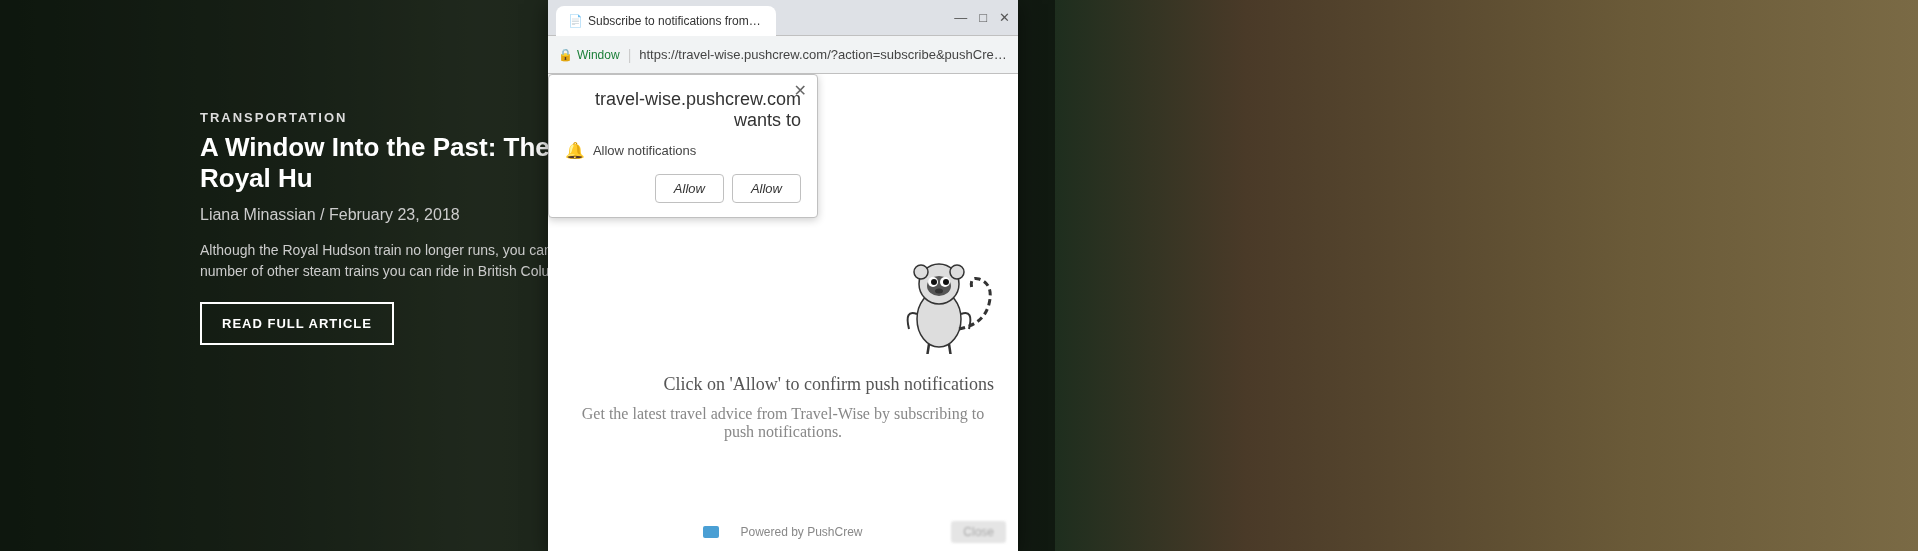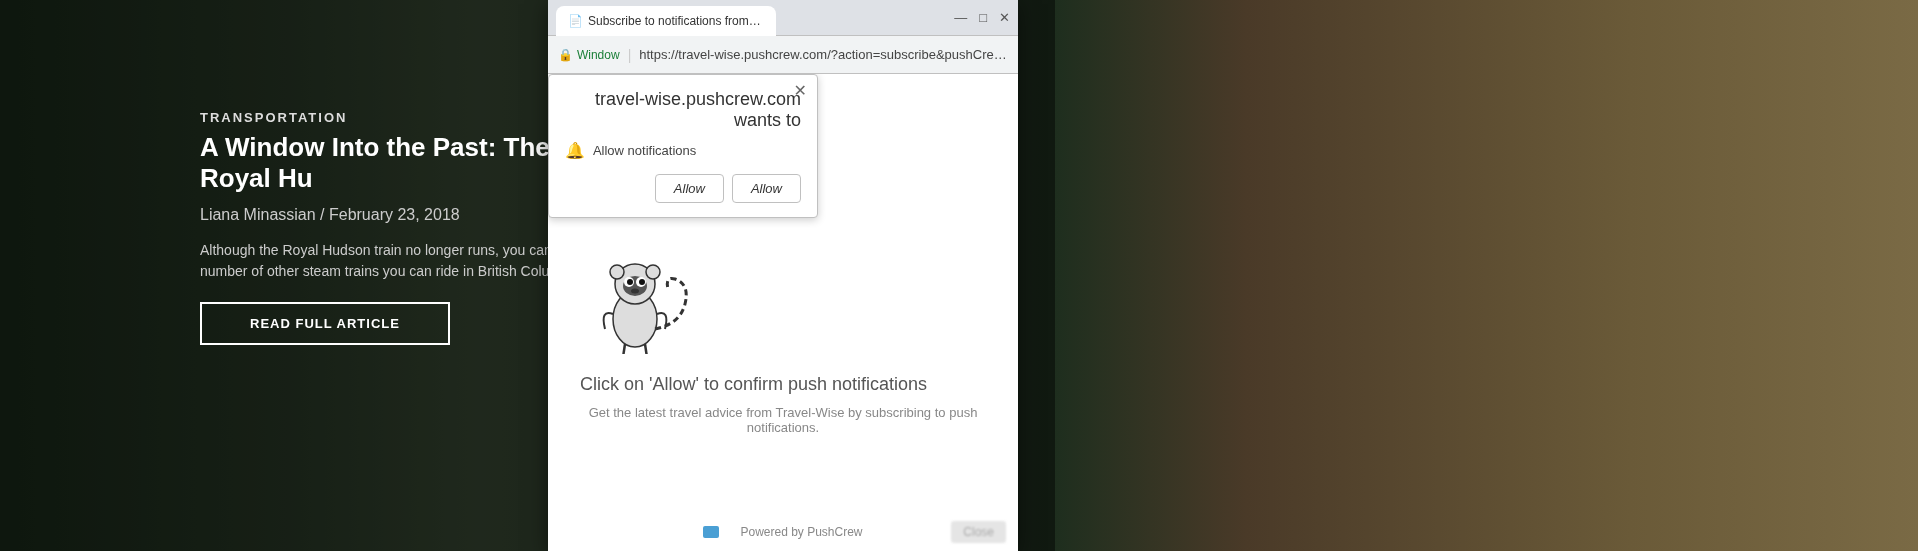--- a/index.html
+++ b/index.html
@@ -73,21 +73,21 @@
 
     .article-excerpt {
       font-size: 14px;
       color: #ccc;
       line-height: 1.5;
       margin-bottom: 20px;
     }
 
     .read-more-btn {
       display: inline-block;
-      padding: 12px 48px;
+      padding: 12px 20px;
       border: 2px solid white;
       color: white;
       font-size: 13px;
       font-weight: bold;
       letter-spacing: 1px;
       cursor: pointer;
       background: transparent;
       text-decoration: none;
     }
 
@@ -263,41 +263,42 @@
       font-size: 13px;
       cursor: pointer;
       color: #333;
       font-style: italic;
     }
 
     
     .pushcrew-content {
       display: flex;
       flex-direction: column;
-      align-items: flex-start;
-      padding: 30px 32px;
+      align-items: flex-end;
+      padding: 30px 24px;
       margin-top: 130px;
+      font-family: Liberation Serif, serif;
     }
 
     .lemur-illustration {
       width: 110px;
       height: 120px;
       margin-bottom: 20px;
     }
 
     .pushcrew-headline {
       font-size: 18px;
       color: #555;
       text-align: center;
       margin-bottom: 10px;
       font-weight: 400;
     }
 
     .pushcrew-subtext {
-      font-size: 13px;
+      font-size: 16px;
       color: #888;
       text-align: center;
       margin-bottom: 30px;
     }
 
     .pushcrew-footer {
       position: absolute;
       bottom: 12px;
       left: 0; right: 0;
       display: flex;

